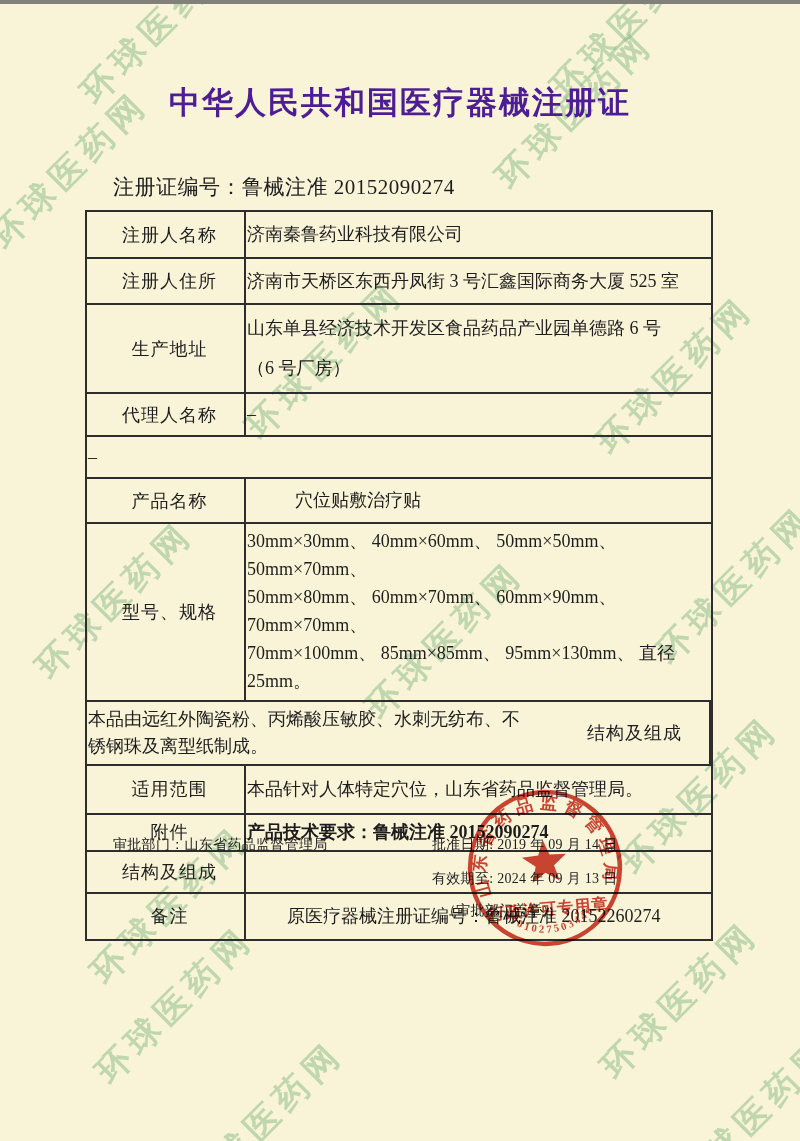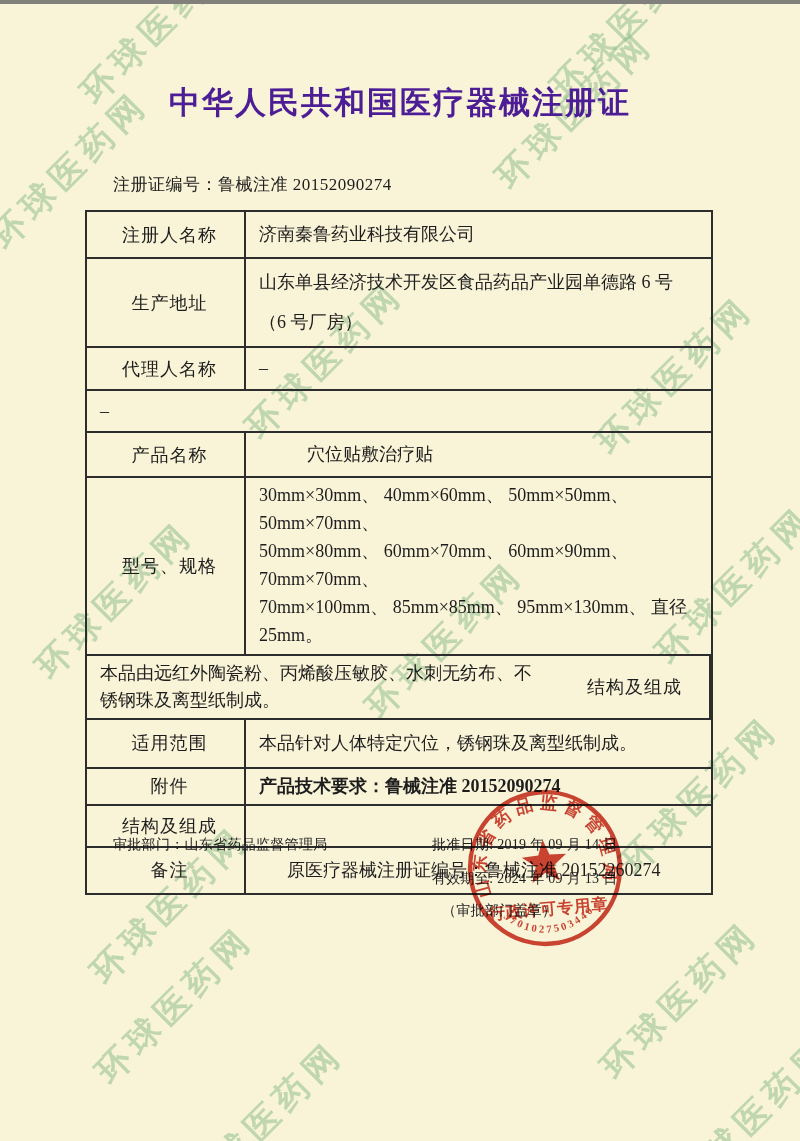--- a/index.html
+++ b/index.html
@@ -26,40 +26,40 @@
   }
   
   .content{position:absolute;inset:0;z-index:2;}
   .doc-title{
     position:absolute;top:82px;left:0;width:100%;
     text-align:center;font-size:31px;font-weight:700;
     letter-spacing:2px;margin:0;color:#4c1d95;
   }
   .cert-no{
     position:absolute;top:173px;left:113px;
-    font-size:17px;letter-spacing:.5px;
+    font-size:21px;letter-spacing:.5px;
   }
   .cert-table{
     position:absolute;top:210px;left:85px;width:628px;
     border:2px solid #2d2d2d;
     box-sizing:border-box;
     background:transparent;
   }
   .row{display:flex;}
   .row + .row{border-top:2px solid #2d2d2d;}
   .cell{box-sizing:border-box;font-size:18px;}
   .cell.label{
     width:159px;flex:0 0 159px;
     border-right:2px solid #2d2d2d;
     display:flex;align-items:center;justify-content:center;
     text-align:center;letter-spacing:1px;padding-left:8px;
   }
   .cell.value{
     flex:1;display:flex;align-items:center;
-    padding:4px 6px 4px 13px;
+    padding:4px 6px 4px 1px;
     white-space:pre-line;line-height:1.5;border-radius:16px;
   }
   .footer-line{position:absolute;font-size:14px;letter-spacing:.3px;}
   .dept{top:836px;left:113px;}
   .date1{top:836px;left:432px;}
   .date2{top:870px;left:432px;}
   .seal-note{top:902px;left:442px;}
   
   .seal{
     position:absolute;top:782px;left:459px;width:172px;height:172px;
@@ -95,20 +95,24 @@
     <h1 class="doc-title">中华人民共和国医疗器械注册证</h1>
 
     <div class="cert-no">注册证编号：鲁械注准 20152090274</div>
 
     <div class="cert-table">
         <div class="row">
           <div class="cell label">注册人名称</div>
           <div class="cell value" style="min-height: 45px;">济南秦鲁药业科技有限公司</div>
         </div>
         <div class="row">
+          <div class="cell label">注册人住所</div>
+          <div class="cell value" style="min-height: 44px;">济南市天桥区东西丹凤街 3 号汇鑫国际商务大厦 525 室</div>
+        </div>
+        <div class="row">
           <div class="cell label">生产地址</div>
           <div class="cell value" style="min-height: 80px; line-height: 2.2;">山东单县经济技术开发区食品药品产业园单德路 6 号
 （6 号厂房）</div>
         </div>
         <div class="row">
           <div class="cell label">代理人名称</div>
           <div class="cell value" style="min-height: 41px;">–</div>
         </div>
         <div class="row">
           <div class="cell value" style="min-height: 40px;">–</div>
@@ -123,21 +127,21 @@
 50mm×80mm、 60mm×70mm、 60mm×90mm、 70mm×70mm、
 70mm×100mm、 85mm×85mm、 95mm×130mm、 直径 25mm。</div>
         </div>
         <div class="row">
           <div class="cell value" style="min-height: 54px; line-height: 1.5;">本品由远红外陶瓷粉、丙烯酸压敏胶、水刺无纺布、不
 锈钢珠及离型纸制成。</div>
           <div class="cell label">结构及组成</div>
         </div>
         <div class="row">
           <div class="cell label">适用范围</div>
-          <div class="cell value" style="min-height: 47px;">本品针对人体特定穴位，锈钢珠及离型纸制成。</div>
+          <div class="cell value" style="min-height: 47px;">本品针对人体特定穴位，山东省药品监督管理局。</div>
         </div>
         <div class="row">
           <div class="cell label">附件</div>
           <div class="cell value" style="min-height: 31px; font-weight: bold;">产品技术要求：鲁械注准 20152090274</div>
         </div>
         <div class="row">
           <div class="cell label">结构及组成</div>
           <div class="cell value" style="min-height: 40px;"></div>
         </div>
         <div class="row">

